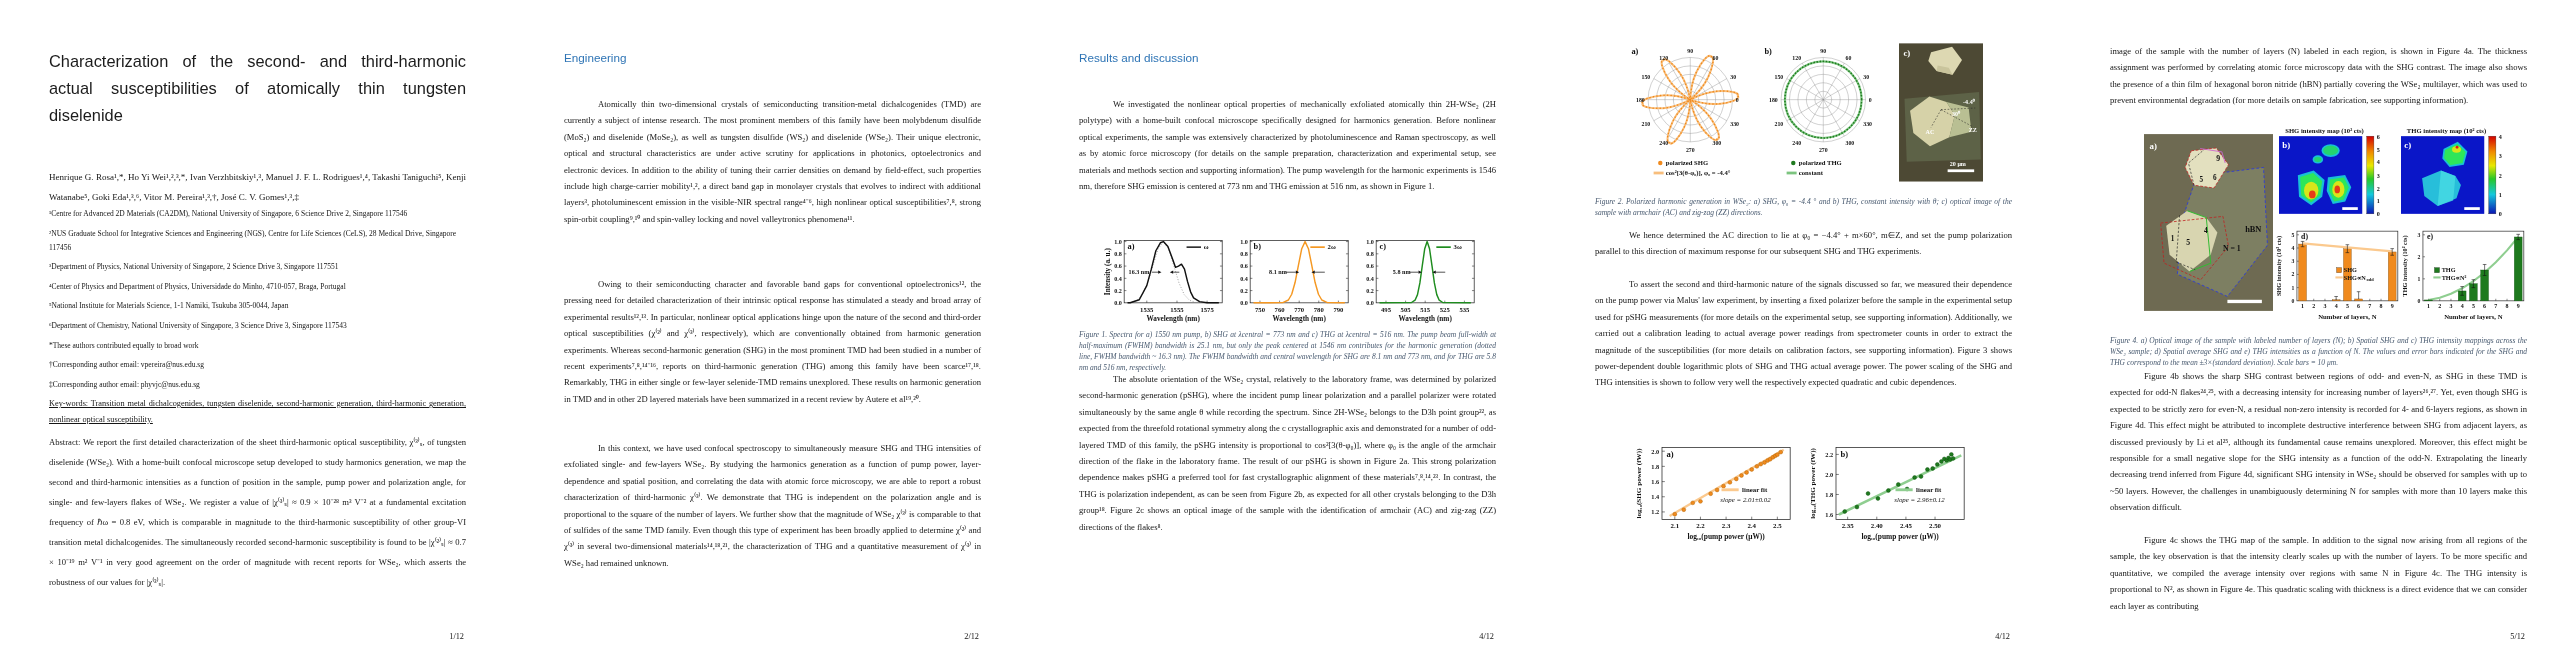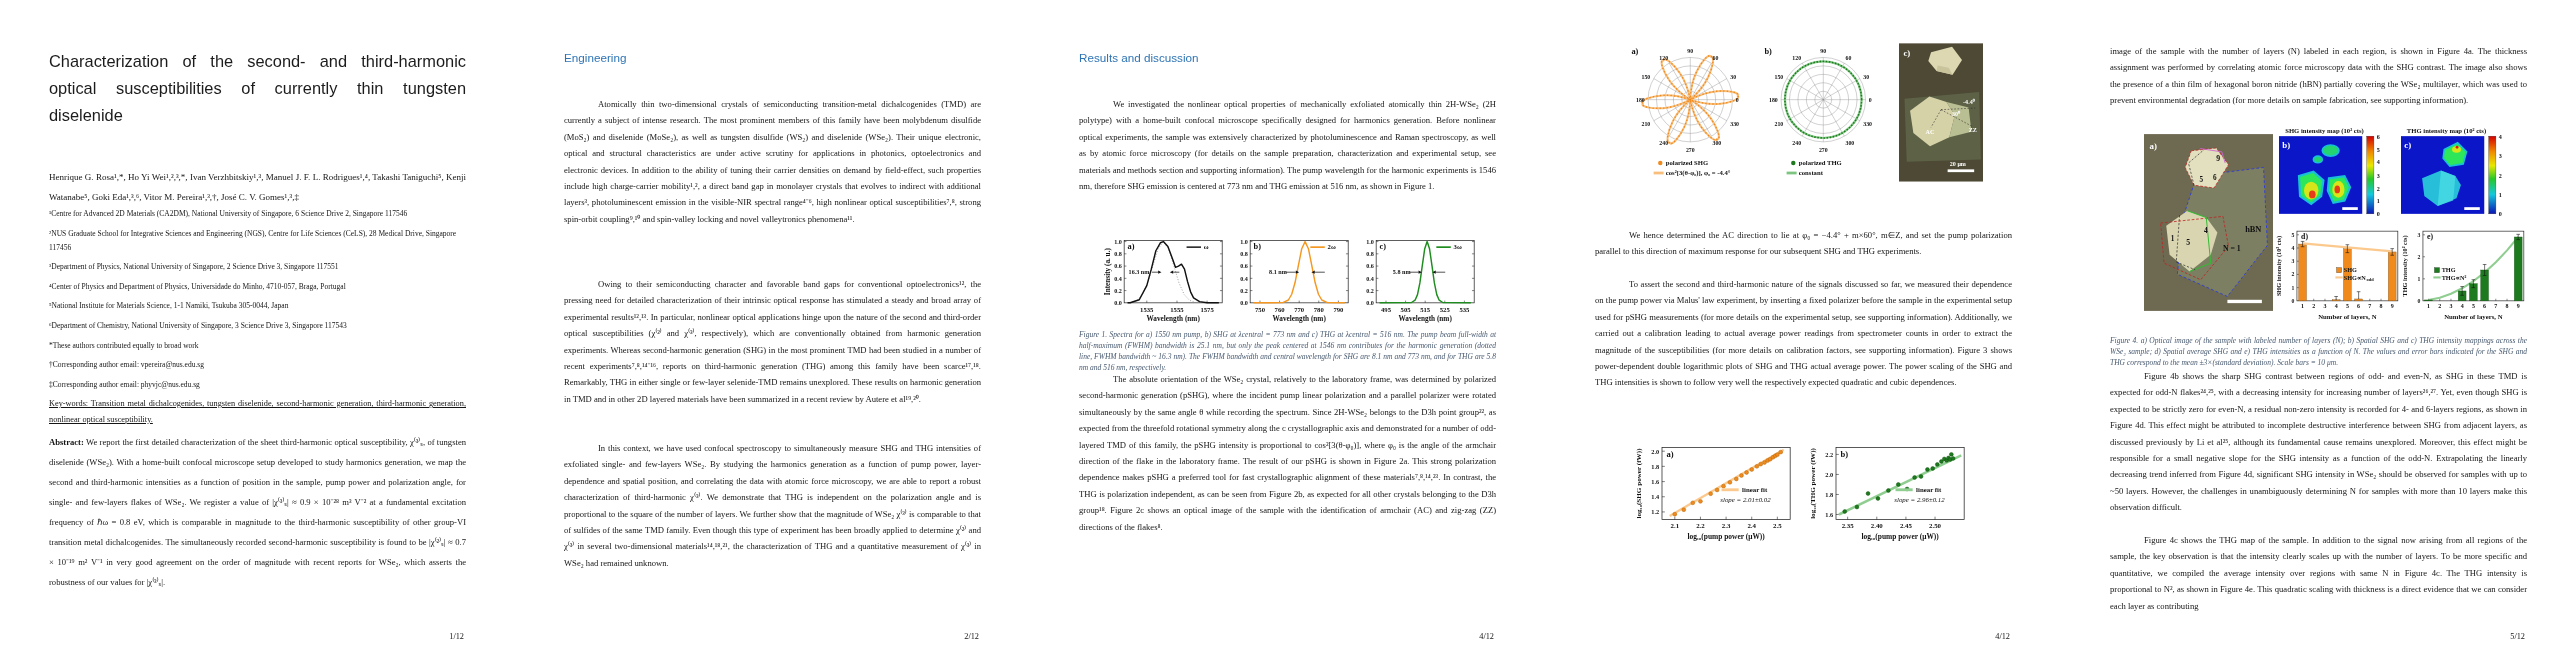--- a/index.html
+++ b/index.html
@@ -9,38 +9,38 @@
   .noind{text-indent:0;}
   .cap{position:absolute;left:49px;width:417px;font:italic 7.5px/11px "Liberation Serif",serif;color:#46586e;text-align:justify;}
   .h1{position:absolute;left:49px;font:300 11.7px "Liberation Sans",sans-serif;color:#2e74b5;}
   .pn{position:absolute;right:51px;bottom:26px;font:8.3px "Liberation Serif",serif;color:#151515;}
   .title{position:absolute;left:49px;top:48px;width:417px;font:300 16.4px/27px "Liberation Sans",sans-serif;color:#1c1c1c;text-align:justify;}
   .authors{position:absolute;left:49px;top:167px;width:417px;font:9px/20px "Liberation Serif",serif;color:#151515;text-align:justify;}
   .affil{position:absolute;left:49px;width:417px;font:7.5px/14px "Liberation Serif",serif;color:#151515;}
   .affil div{margin-bottom:5.6px;}
   .kw{position:absolute;left:49px;top:396px;width:417px;font:8.3px/16px "Liberation Serif",serif;color:#151515;text-align:justify;text-decoration:underline;}
   .abs{position:absolute;left:49px;top:432px;width:417px;font:8.6px/20px "Liberation Serif",serif;color:#151515;text-align:justify;}
-  .abs b{font-weight:bold;}
+  .abs b{font-weight:normal;}
   svg text{font-family:"Liberation Serif",serif;fill:#111;}
   .tk{font-size:11px;font-weight:bold;}
   .tk12{font-size:12px;font-weight:bold;}
   .axl{font-size:13px;font-weight:bold;}
   .lg{font-size:12px;font-weight:bold;}
   .lgi{font-size:12px;font-style:italic;}
   .ptag{font-size:15px;font-weight:bold;}
   .wtag{font-size:16px;font-weight:bold;fill:#fff;}
   .wlab{font-size:11px;font-weight:bold;fill:#fff;}
   .fig{position:absolute;}
   .maptitle{font-size:12px;font-weight:bold;text-anchor:middle;}
 </style>
 </head>
 <body>
 
 <div class="page" style="left:0">
-  <div class="title">Characterization of the second- and third-harmonic optical susceptibilities of currently thin tungsten diselenide</div>
+  <div class="title">Characterization of the second- and third-harmonic actual susceptibilities of atomically thin tungsten diselenide</div>
   <div class="authors">Henrique G. Rosa¹,*, Ho Yi Wei¹,²,³,*, Ivan Verzhbitskiy¹,³, Manuel J. F. L. Rodrigues¹,⁴, Takashi Taniguchi⁵, Kenji Watanabe⁵, Goki Eda¹,³,⁶, Vitor M. Pereira¹,³,†, José C. V. Gomes¹,³,‡</div>
   <div class="affil" style="top:207px">
     <div>¹Centre for Advanced 2D Materials (CA2DM), National University of Singapore, 6 Science Drive 2, Singapore 117546</div>
     <div>²NUS Graduate School for Integrative Sciences and Engineering (NGS), Centre for Life Sciences (CeLS), 28 Medical Drive, Singapore 117456</div>
     <div>³Department of Physics, National University of Singapore, 2 Science Drive 3, Singapore 117551</div>
     <div>⁴Center of Physics and Department of Physics, Universidade do Minho, 4710-057, Braga, Portugal</div>
     <div>⁵National Institute for Materials Science, 1-1 Namiki, Tsukuba 305-0044, Japan</div>
     <div>⁶Department of Chemistry, National University of Singapore, 3 Science Drive 3, Singapore 117543</div>
     <div>*These authors contributed equally to broad work</div>
     <div>†Corresponding author email: vpereira@nus.edu.sg</div>
@@ -233,20 +233,21 @@
       <path d="M76,120 L58,152" stroke="#222" stroke-width="1" stroke-dasharray="3,3"></path>
       <text class="wlab" x="96" y="131">30⁰</text>
       <text class="wlab" x="116" y="110">-4.4⁰</text>
       <text class="wlab" x="126" y="160">ZZ</text>
       <text class="wlab" x="48" y="164">AC</text>
       <text class="wtag" x="8" y="22">c)</text>
       <text class="wlab" x="92" y="222" font-size="13">20 μm</text>
       <rect x="88" y="228" width="48" height="5" fill="#fff"></rect>
     </svg>
   </div>
+  <div class="cap" style="top:196px">Figure 2. Polarized harmonic generation in WSe₂: a) SHG, φ₀ = -4.4 ° and b) THG, constant intensity with θ; c) optical image of the sample with armchair (AC) and zig-zag (ZZ) directions.</div>
   <div class="para" style="top:227px">We hence determined the AC direction to lie at φ₀ = −4.4° + m×60°, m∈Z, and set the pump polarization parallel to this direction of maximum response for our subsequent SHG and THG experiments.</div>
   <div class="para" style="top:276px">To assert the second and third-harmonic nature of the signals discussed so far, we measured their dependence on the pump power via Malus' law experiment, by inserting a fixed polarizer before the sample in the experimental setup used for pSHG measurements (for more details on the experimental setup, see supporting information). Additionally, we carried out a calibration leading to actual average power readings from spectrometer counts in order to extract the magnitude of the susceptibilities (for more details on calibration factors, see supporting information). Figure 3 shows power-dependent double logarithmic plots of SHG and THG actual average power. The power scaling of the SHG and THG intensities is shown to follow very well the respectively expected quadratic and cubic dependences.</div>
 
   <div class="fig" style="left:88px;top:444px">
     
     <svg width="167" height="103" viewBox="0 0 290 180">
       <rect x="48" y="6" width="224" height="126" fill="none" stroke="#222" stroke-width="1.3"></rect>
       <path d="M48,12.6h5M48,39.1h5M48,65.7h5M48,92.2h5M48,118.7h5M70.4,127v5M115.2,127v5M160,127v5M204.8,127v5M249.6,127v5" stroke="#222" stroke-width="1"></path>
       <text class="tk" x="43" y="17" text-anchor="end">2.0</text>
       <text class="tk" x="43" y="43" text-anchor="end">1.8</text>

